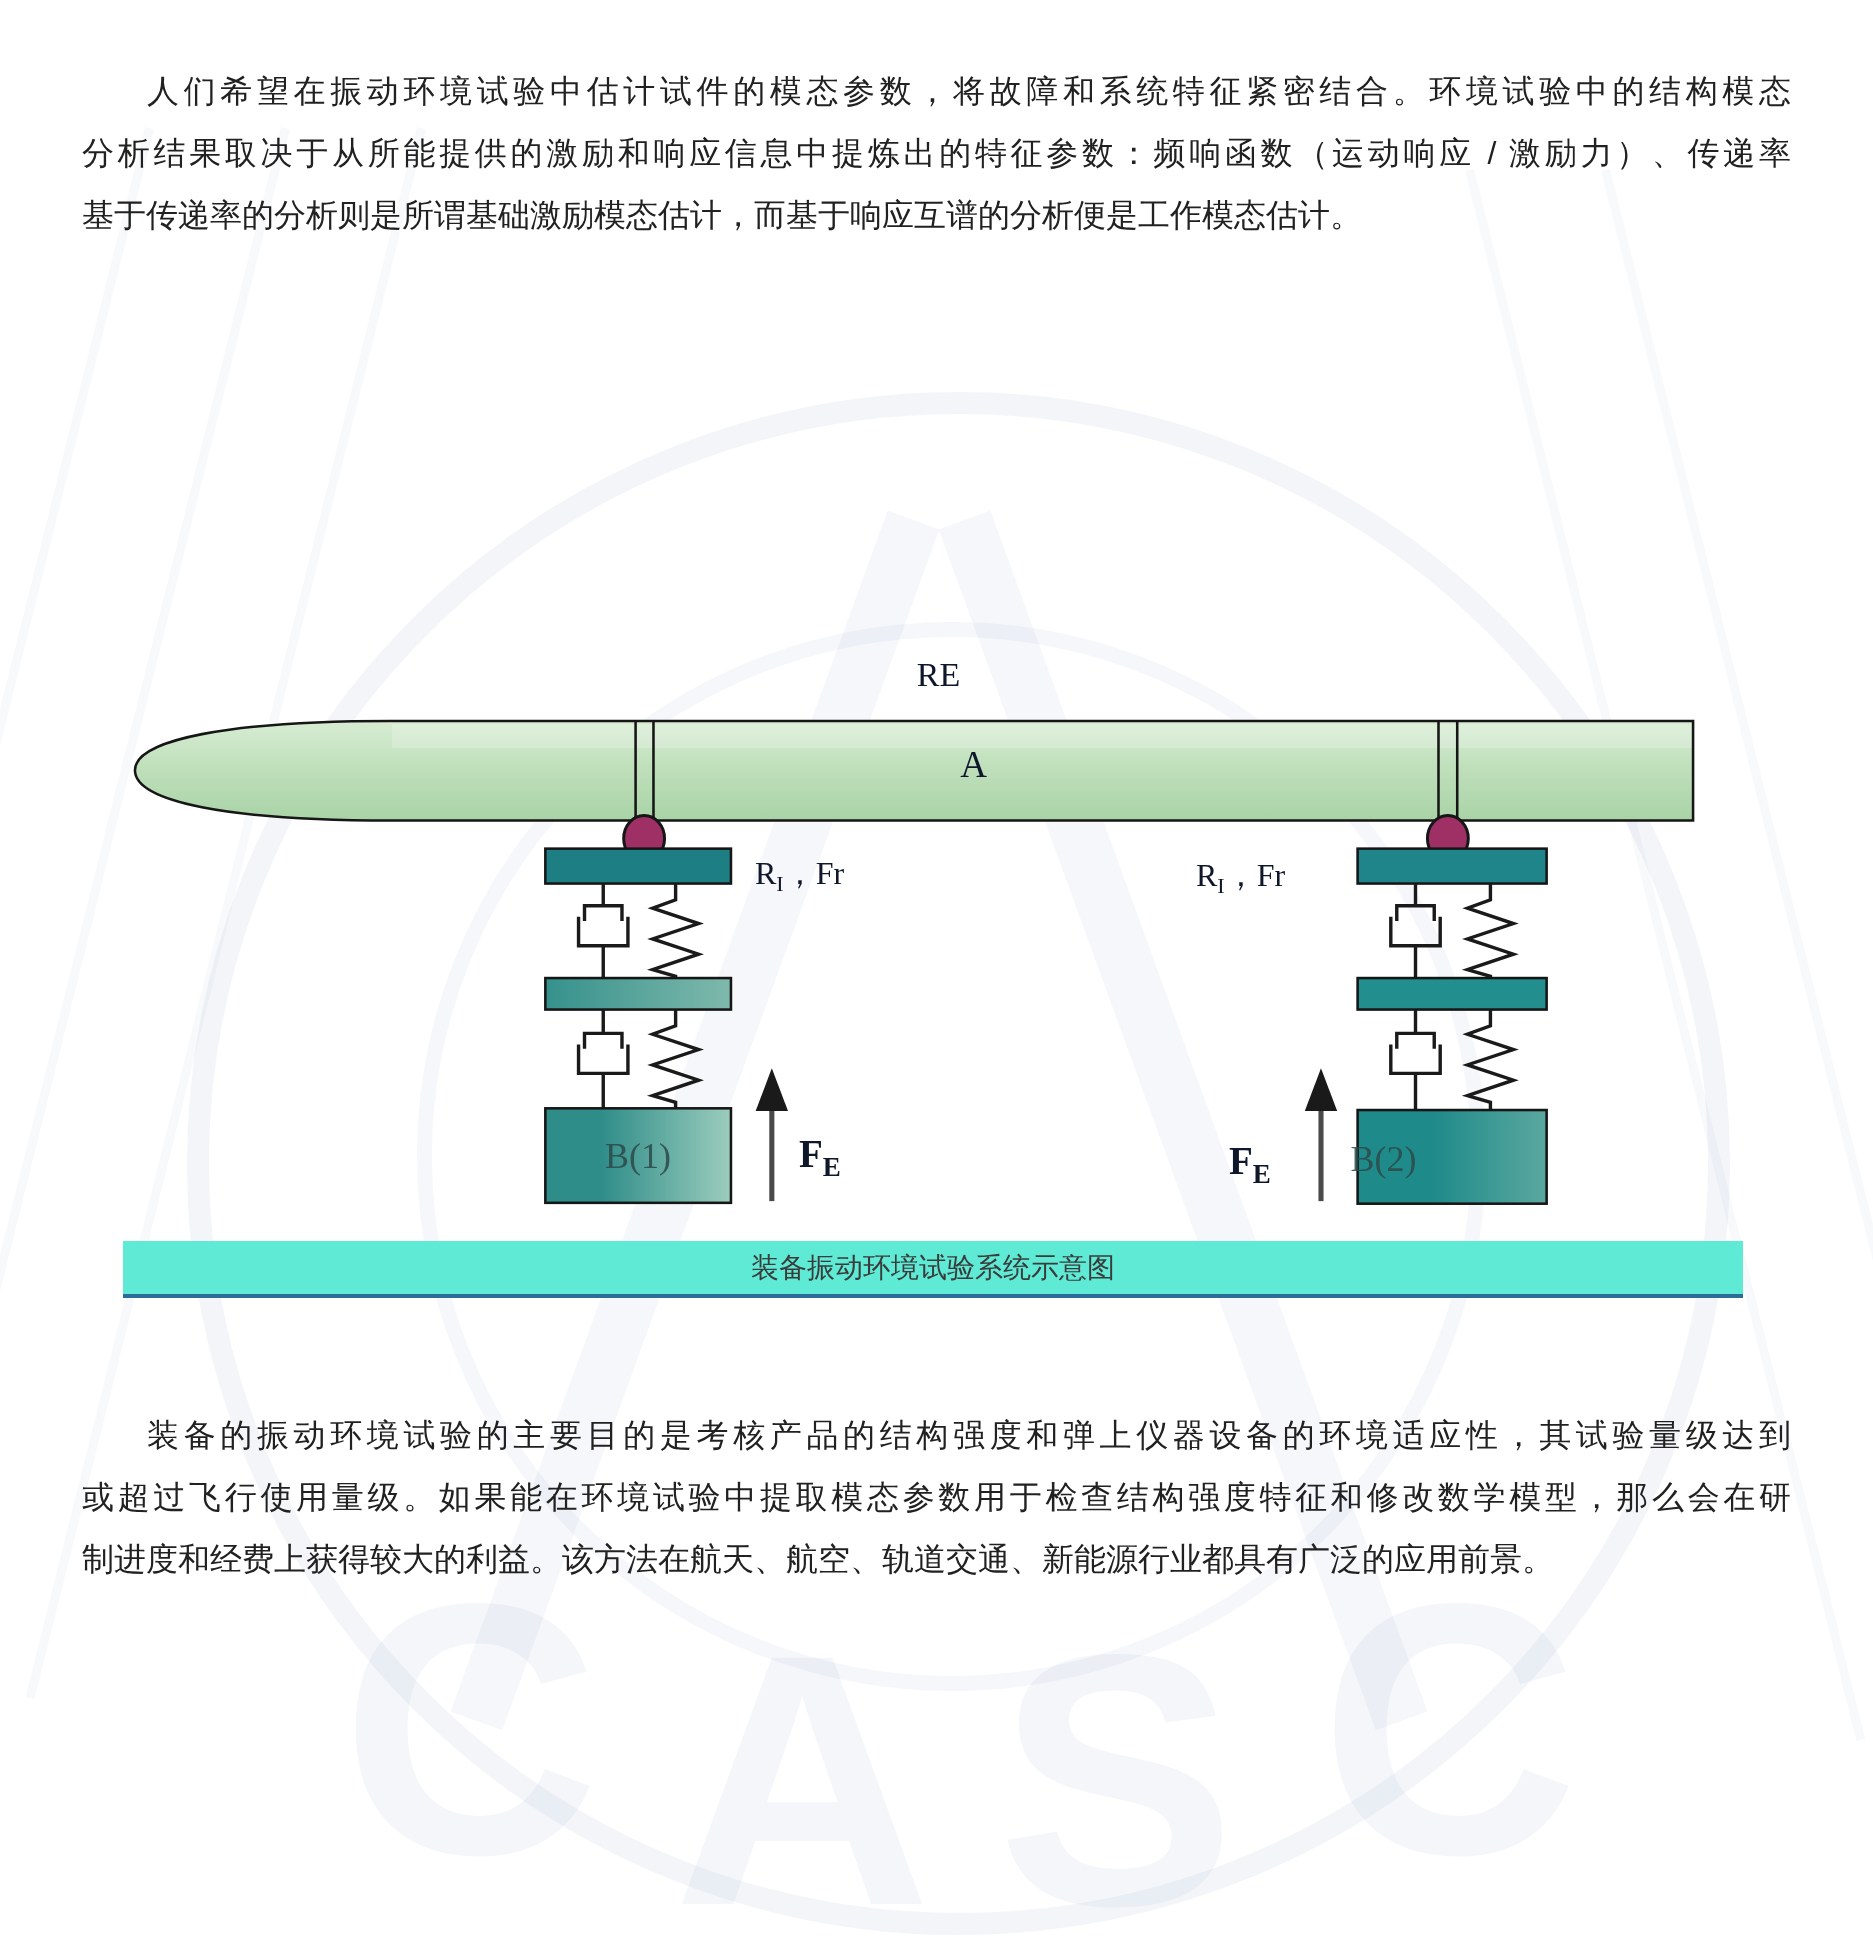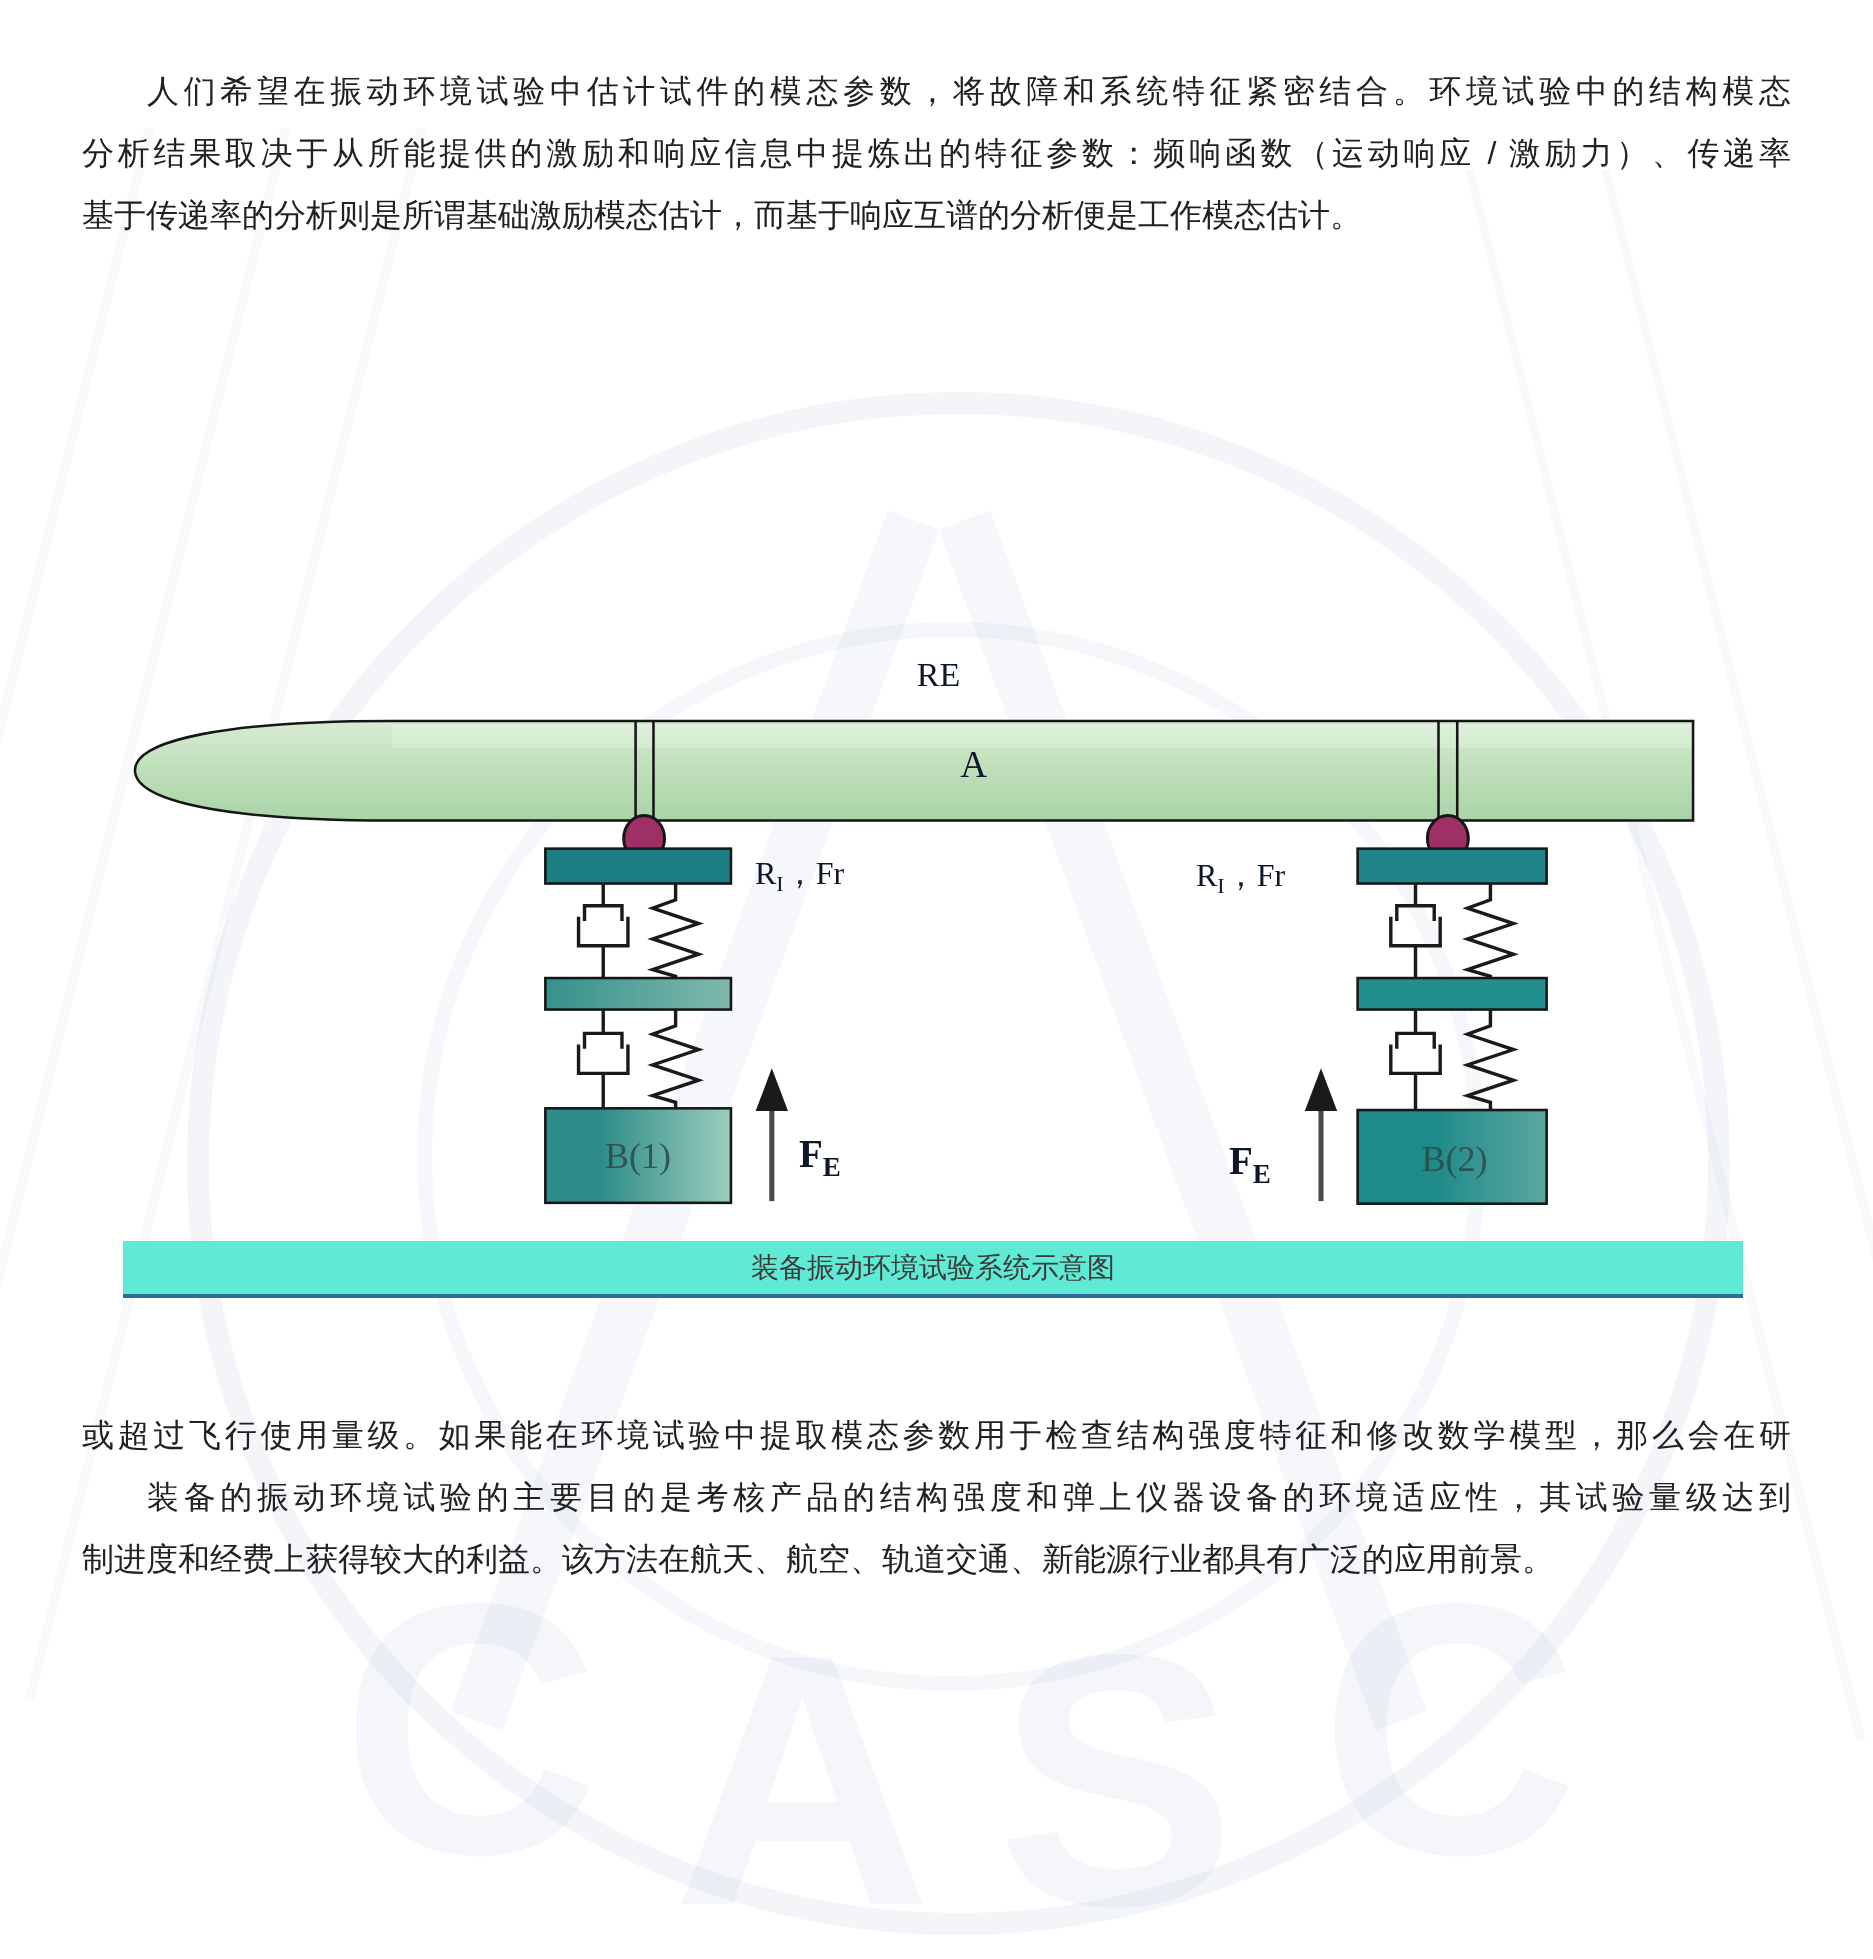--- a/index.html
+++ b/index.html
@@ -35,21 +35,21 @@
   .lbl-rifr{font-size:32px;top:852px;}
   .lbl-rifr .sub{font-size:22px;vertical-align:-6.8px;}
   .lbl-rifr-left{left:755px;}
   .lbl-rifr-right{left:1196px;top:854px;}
   .lbl-fe{font-size:39px;font-weight:bold;}
   .lbl-fe .sub{font-size:27px;vertical-align:-8.5px;}
   .lbl-fe-left{left:799px;top:1131px;}
   .lbl-fe-right{left:1229px;top:1138px;}
   .lbl-block{width:186px;text-align:center;font-size:36px;color:#2c4a48;opacity:0.85;}
   .lbl-b1{left:545px;top:1135px;}
-  .lbl-b2{left:1360px;top:1138px;width:189px;}
+  .lbl-b2{left:1289px;top:1138px;width:189px;}
   
   #caption-band{
     position:absolute;left:123px;top:1241px;width:1620px;height:53px;
     background:#5eead4;z-index:2;
   }
   #caption-text{
     width:100%;height:53px;line-height:53px;text-align:center;
     font-size:28px;color:#3b3b3b;
   }
   #caption-rule{
@@ -180,19 +180,19 @@
 
   <div class="fig-label lbl-block lbl-b1">B(1)</div>
   <div class="fig-label lbl-block lbl-b2">B(2)</div>
 
   <div id="caption-band">
     <div id="caption-text">装备振动环境试验系统示意图</div>
   </div>
   <div id="caption-rule"></div>
 
   <div class="para" style="top:1404px;">
+    <div class="tline j indent">装备的振动环境试验的主要目的是考核产品的结构强度和弹上仪器设备的环境适应性，其试验量级达到</div>
     <div class="tline j">或超过飞行使用量级。如果能在环境试验中提取模态参数用于检查结构强度特征和修改数学模型，那么会在研</div>
-    <div class="tline j indent">装备的振动环境试验的主要目的是考核产品的结构强度和弹上仪器设备的环境适应性，其试验量级达到</div>
     <div class="tline last">制进度和经费上获得较大的利益。该方法在航天、航空、轨道交通、新能源行业都具有广泛的应用前景。</div>
   </div>
 
 </div>
 
 
 </body></html>

